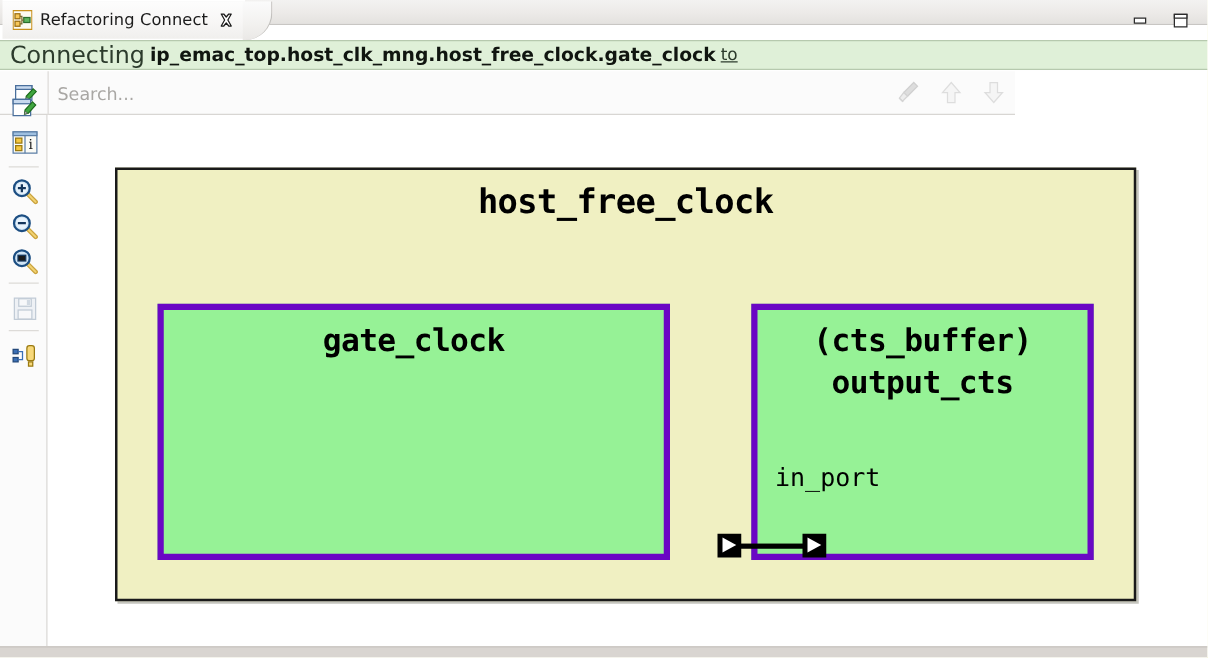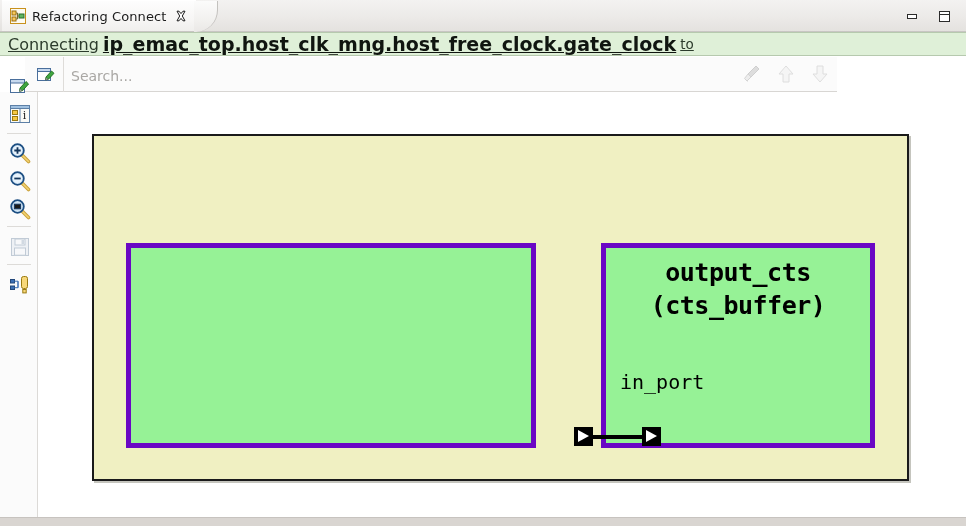--- a/index.html
+++ b/index.html
@@ -22,21 +22,21 @@
     width: 966px;
     height: 526px;
     background: #ffffff;
   }
 
   
   .titlebar {
     position: absolute;
     left: 0; top: 0;
     width: 966px;
-    height: 32px;
+    height: 20px;
     background: linear-gradient(to bottom, #f3f2f1 0%, #eceae8 55%, #e4e2df 100%);
     border-bottom: 1px solid #c8c6c3;
     box-sizing: border-box;
   }
   .tab {
     position: absolute;
     left: 2px; top: 0px;
     height: 31px;
     padding: 0 30px 0 8px;
     display: flex;
@@ -96,46 +96,43 @@
     border-bottom: 1px solid #b6c9ae;
     box-sizing: border-box;
     display: flex;
     align-items: center;
     padding-left: 8px;
     overflow: hidden;
     white-space: nowrap;
   }
   .connbar .lead {
     color: #2c3b2c;
-    font-size: 16px;
-    text-decoration: underline;
+    font-size: 19px;
   }
   .connbar .path {
     font-weight: bold;
     color: #101510;
-    font-size: 19px;
+    font-size: 15px;
     margin: 0 4px;
-    text-decoration: underline;
   }
   .connbar .mid {
     color: #2c3b2c;
     font-size: 13.5px;
     text-decoration: underline;
   }
 
   
   .searchrow {
     position: absolute;
     left: 0; top: 57px;
     width: 812px;
     height: 35px;
     background: #fbfbfb;
     border-bottom: 1px solid #d8d6d3;
     box-sizing: border-box;
-    margin-left: 25px;
   }
   .search-lead-icon {
     position: absolute;
     left: 12px; top: 9px;
     width: 18px; height: 17px;
   }
   .search-divider {
     position: absolute;
     left: 38px; top: 0;
     width: 1px; height: 35px;
@@ -440,31 +437,33 @@
         <rect x="1.5" y="12" width="4" height="3.5" fill="#3b6fb5" stroke="#23487a"></rect>
         <path d="M5.5 7.2 H9 V13.7 H5.5 M9 7.2 V13.7" fill="none" stroke="#3b6fb5" stroke-width="1"></path>
       </svg>
     </span>
   </div>
 
   <div class="canvas">
 
     <div class="outer-box">
       <div class="outer-title">
+        <div>host_free_clock</div>
       </div>
 
       <div class="inner-box left">
         <div class="inner-title">
+          <div>gate_clock</div>
         </div>
       </div>
 
       <div class="inner-box right">
         <div class="inner-title">
+          <div>(cts_buffer)</div>
           <div>output_cts</div>
-          <div>(cts_buffer)</div>
         </div>
         <div class="port-label in">in_port</div>
       </div>
 
       <div class="wire"></div>
       <div class="port-marker src">
         <span class="tri"></span>
       </div>
       <div class="port-marker dst">
         <span class="tri"></span>

